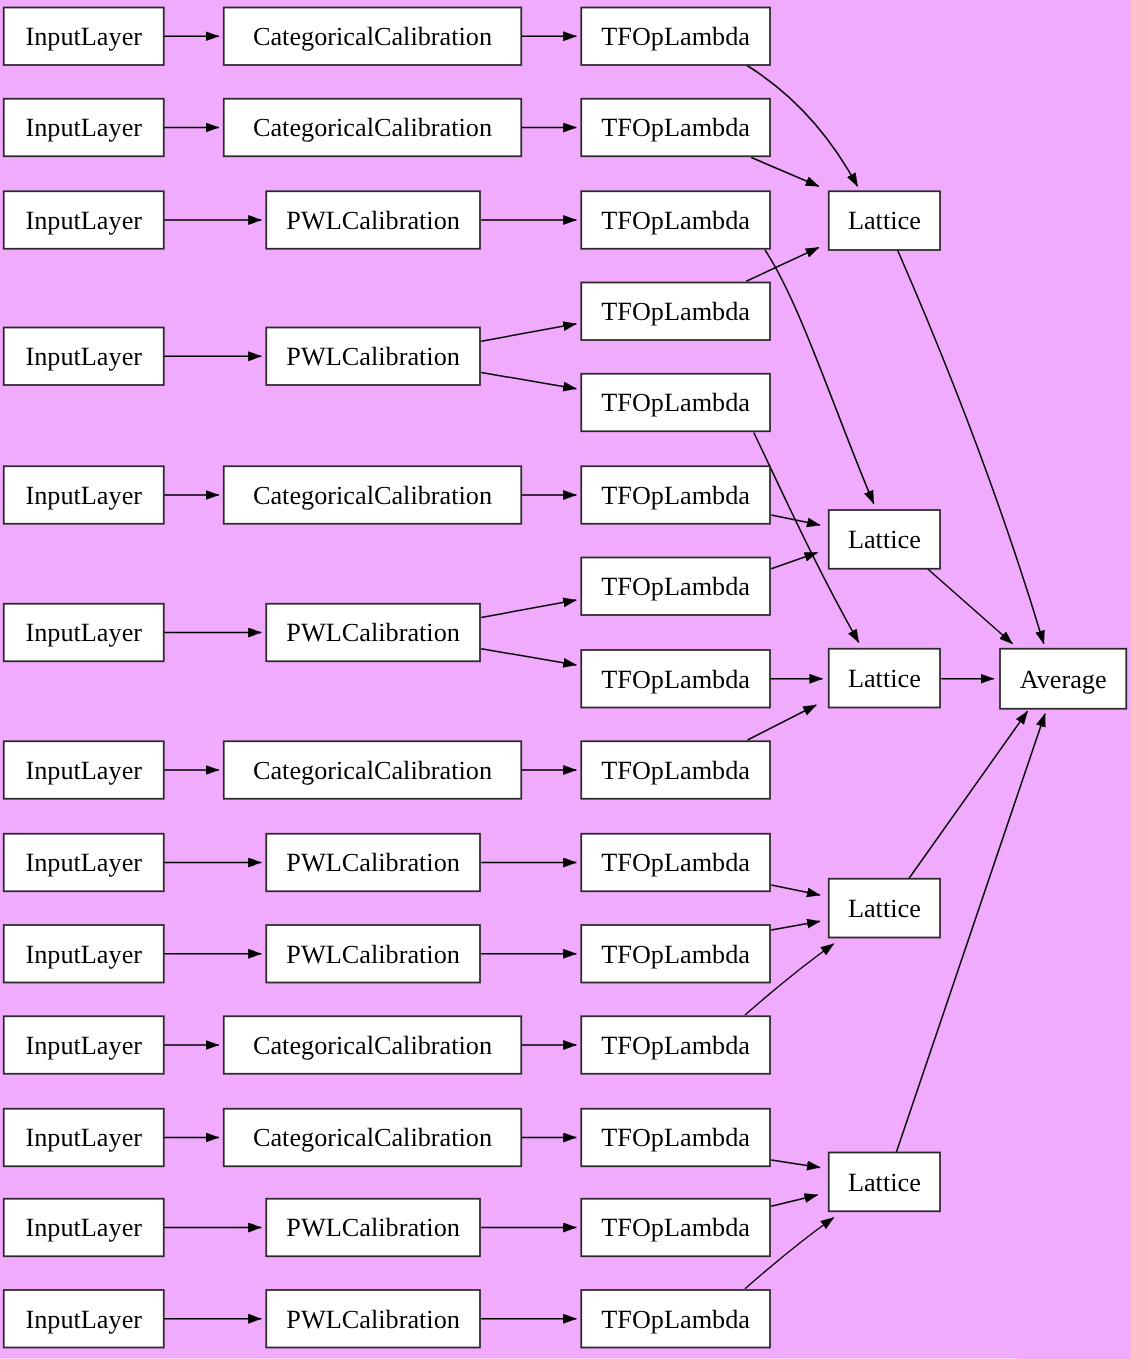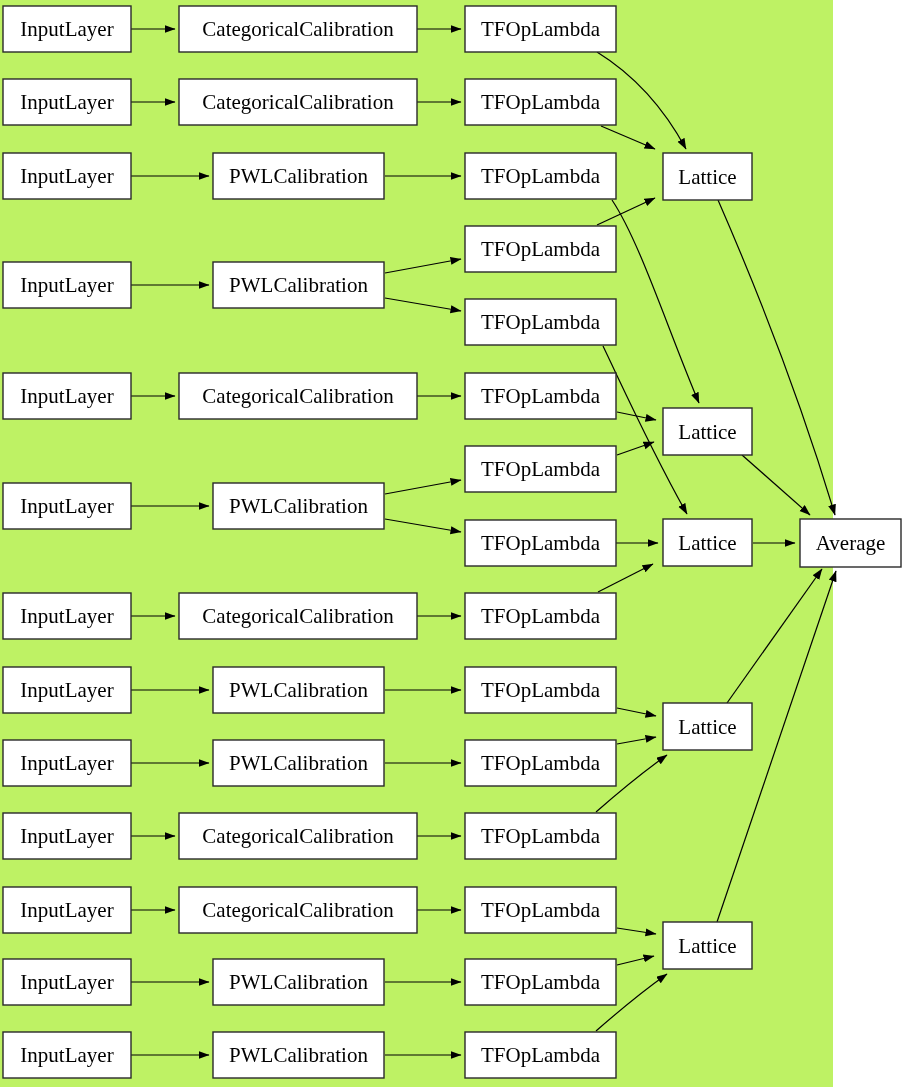--- a/index.html
+++ b/index.html
@@ -1,16 +1,16 @@
 <!DOCTYPE html>
 <html><head>
 <meta charset="utf-8">
 <style>
   html,body{margin:0;padding:0;background:#ffffff;}
-  .canvas{width:833px;height:1087px;position:relative;background:#bef264;}
+  .canvas{width:905px;height:1087px;position:relative;background:#f0abfc;}
   svg{display:block;}
   .node-box{fill:#ffffff;stroke:#2a2a2a;stroke-width:1.4px;}
   .node-label{font-family:"Liberation Serif","DejaVu Serif",serif;font-size:21px;fill:#000000;text-anchor:middle;}
   .edge{fill:none;stroke:#000000;stroke-width:1.2px;}
 </style>
 </head>
 <body>
 
 <div class="canvas">
   <svg id="graph" width="905" height="1087" viewBox="0 0 905 1087" xmlns="http://www.w3.org/2000/svg">

